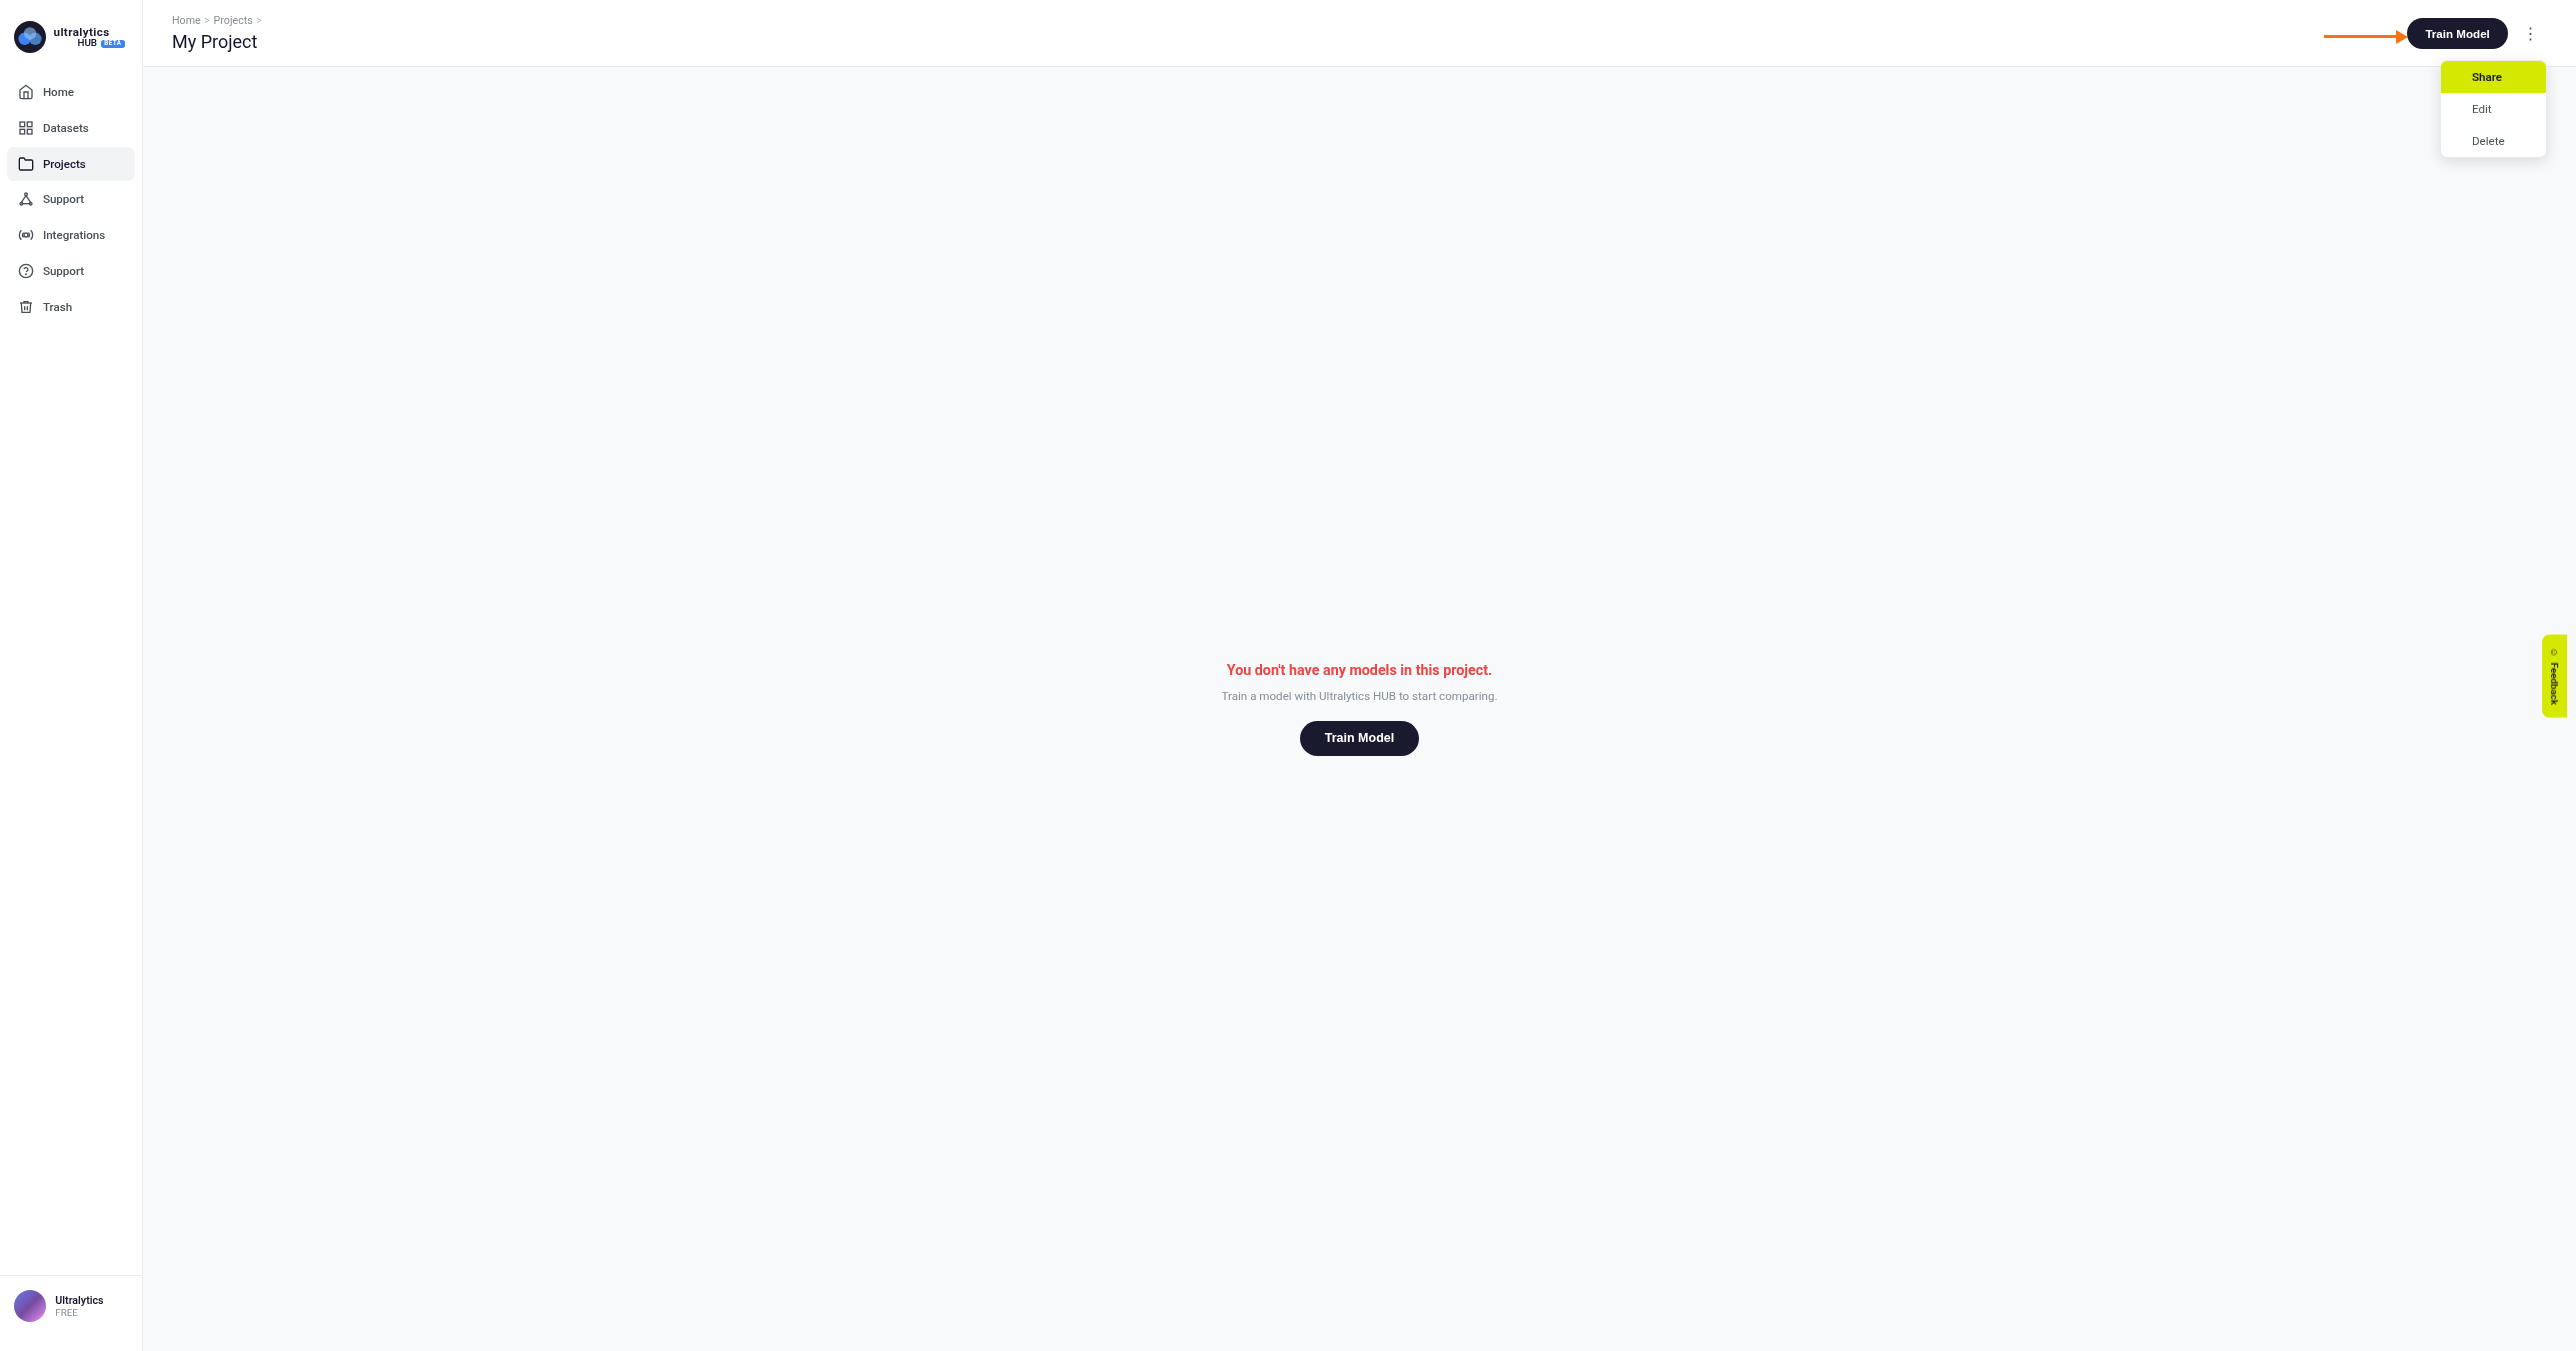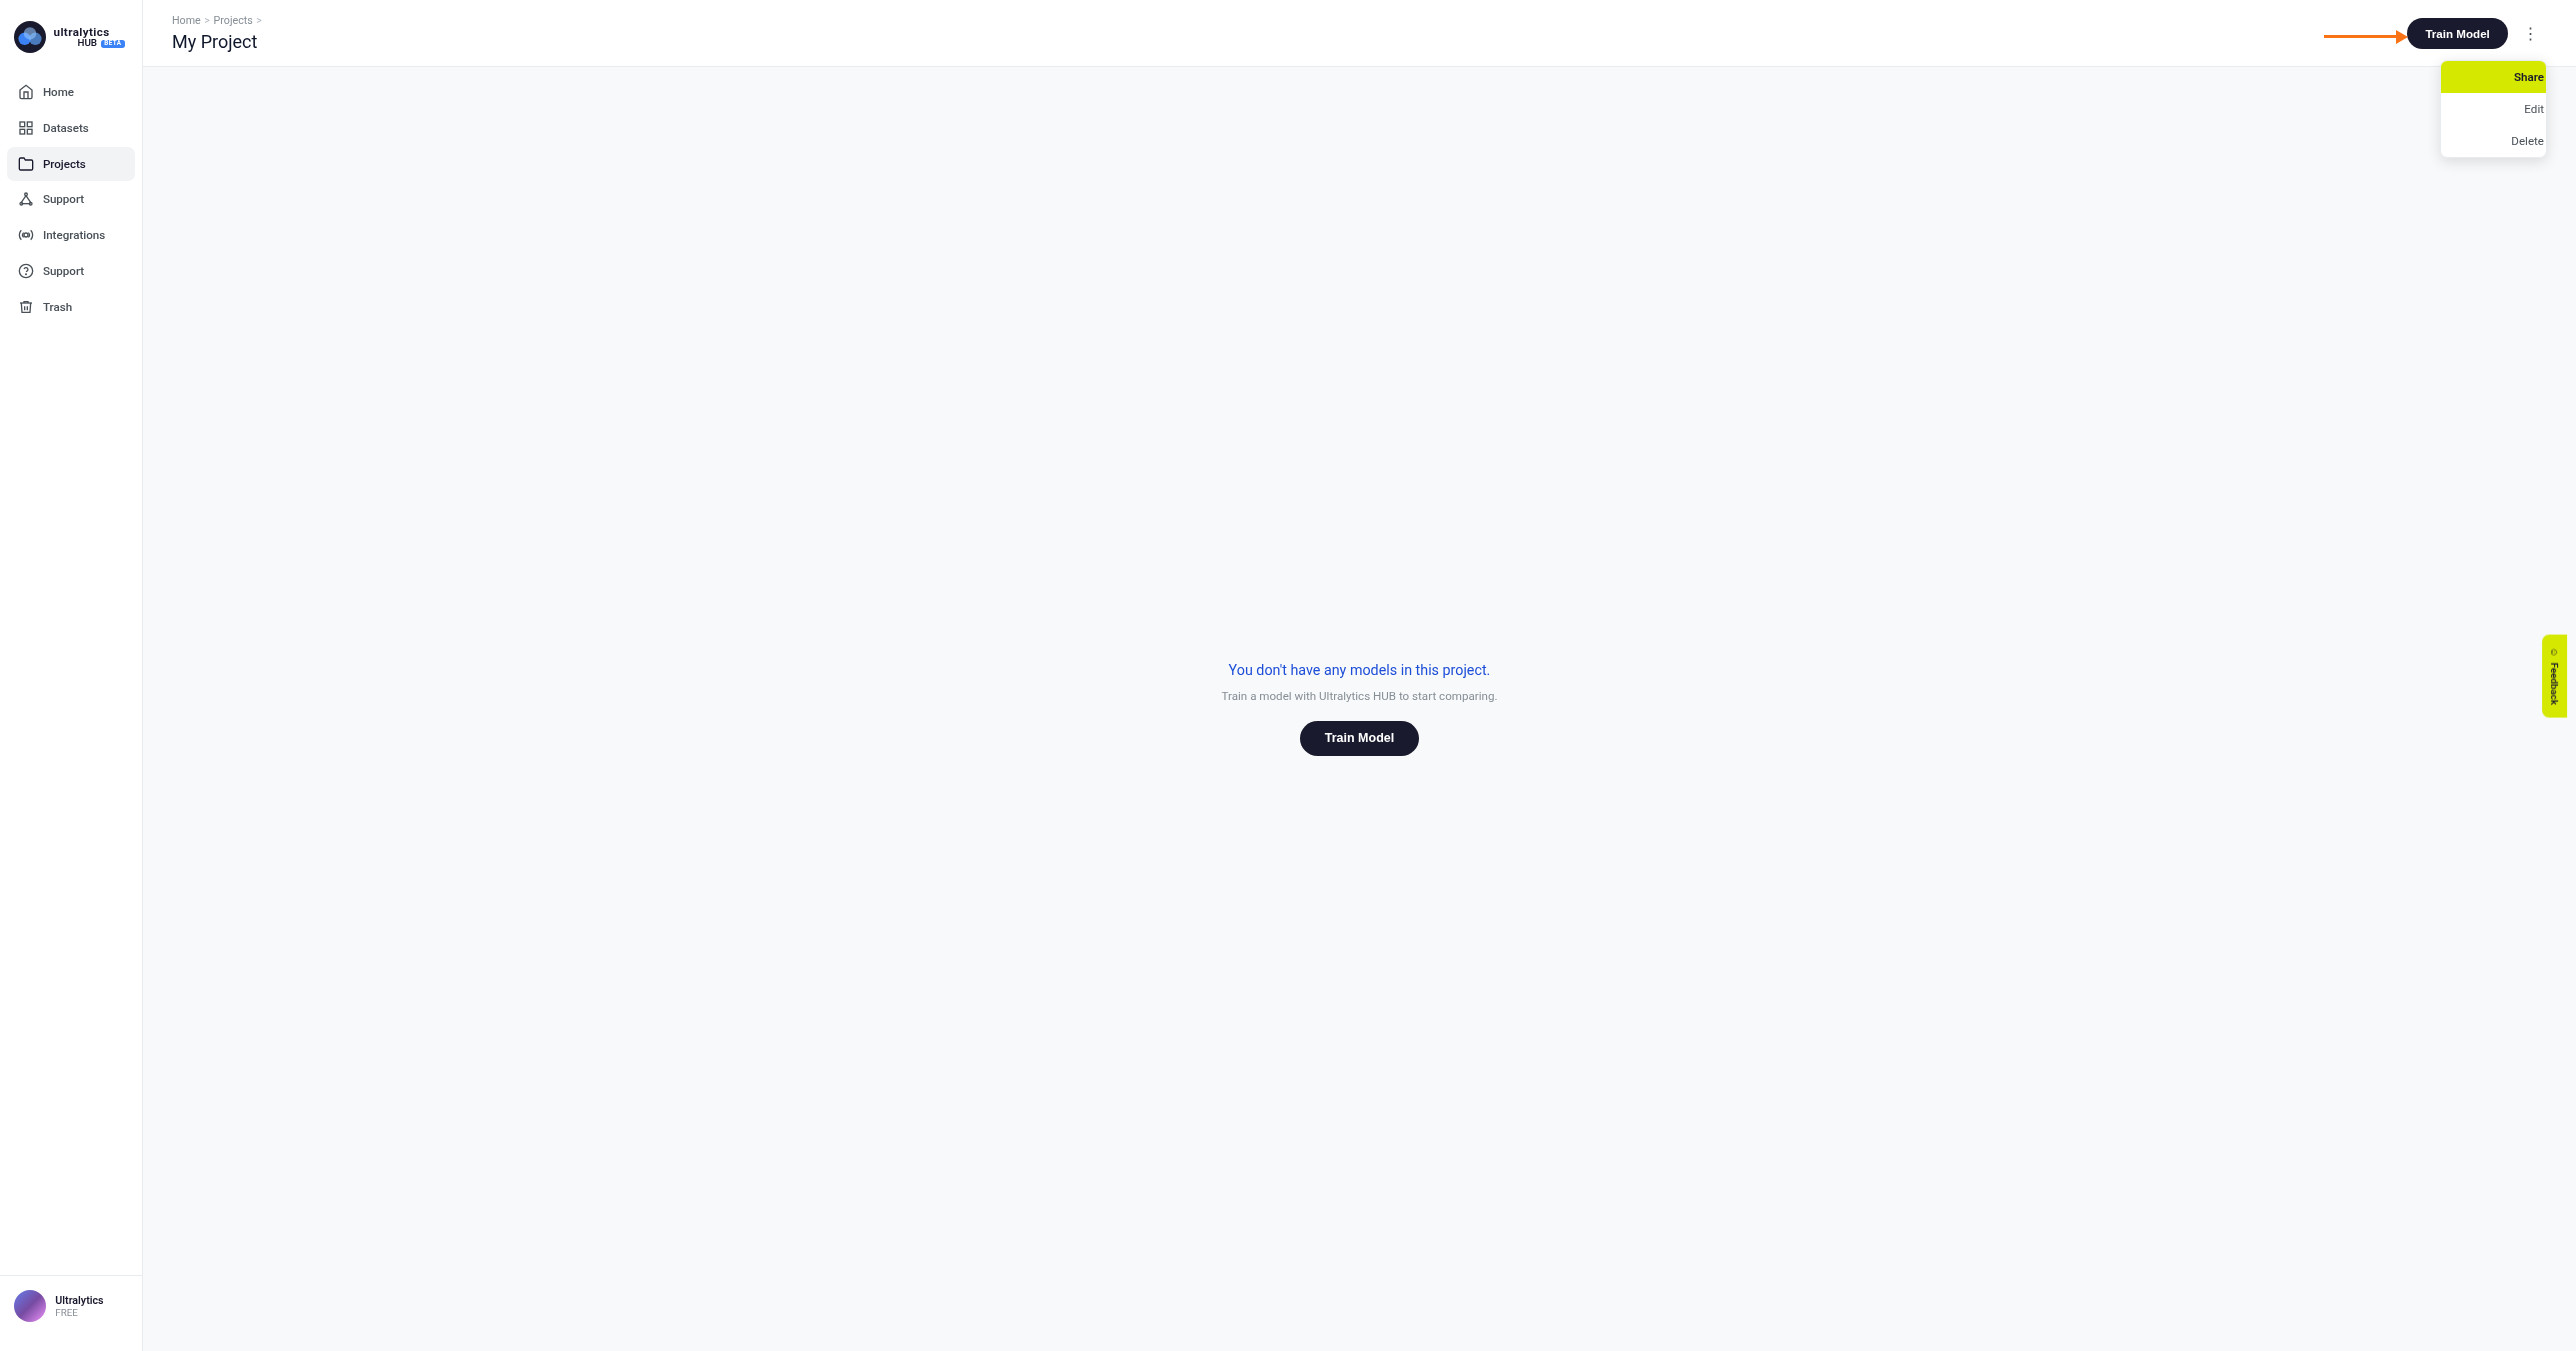--- a/index.html
+++ b/index.html
@@ -198,27 +198,26 @@
       background: white;
       border: 0.9px solid #e9ecef;
       border-radius: 7.2px;
       box-shadow: 0 3.6px 14.3px rgba(0,0,0,0.12);
       min-width: 107px;
       z-index: 100;
       overflow: hidden;
     }
 
     .dropdown-item {
-      padding: 9px 2px;
+      padding: 9px 31px;
       font-size: 11.6px;
       color: #495057;
       cursor: pointer;
       display: flex;
       align-items: center;
-      justify-content: flex-end;
     }
     .dropdown-item.highlighted { background: #d4e800; color: #1a1a2e; font-weight: 600; }
 
     
     .arrow-annotation {
       position: absolute;
       top: 45px;
       right: 161px;
       display: flex;
       align-items: center;
@@ -252,22 +251,22 @@
     .empty-state {
       display: flex;
       flex-direction: column;
       align-items: center;
       gap: 10.7px;
       text-align: center;
     }
 
     .empty-title {
       font-size: 14.3px;
-      font-weight: 400;
-      color: #1d4ed8;
+      font-weight: 700;
+      color: #ef4444;
     }
 
     .empty-subtitle {
       font-size: 11.6px;
       color: #868e96;
     }
 
     .btn-train-main {
       background: #1a1a2e;
       color: white;

